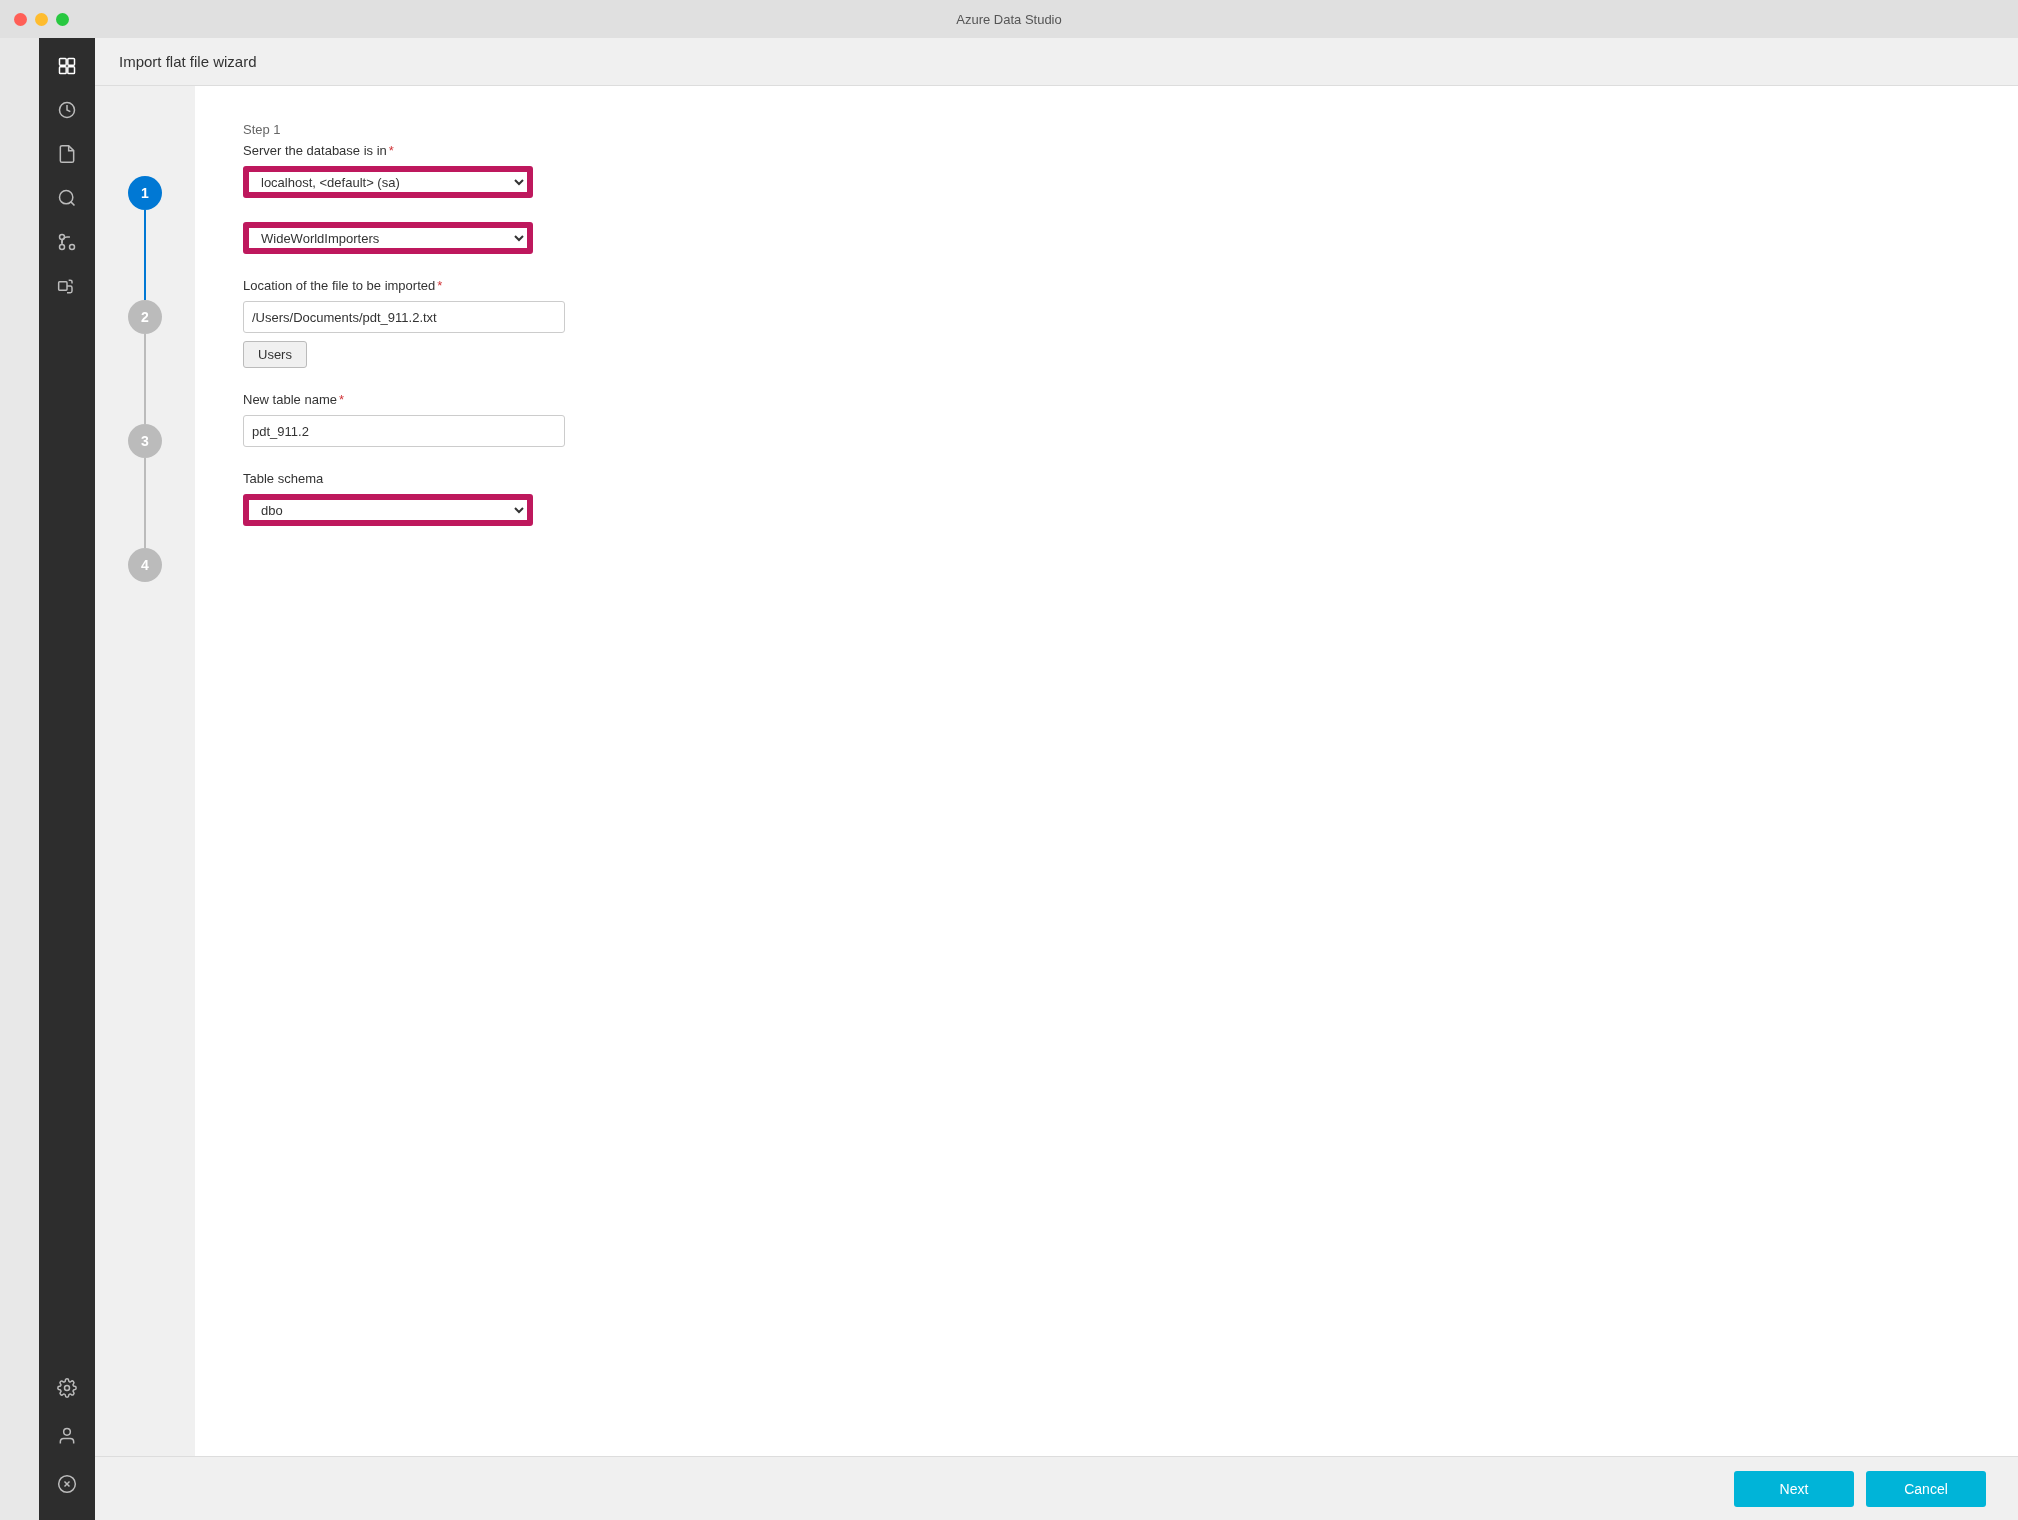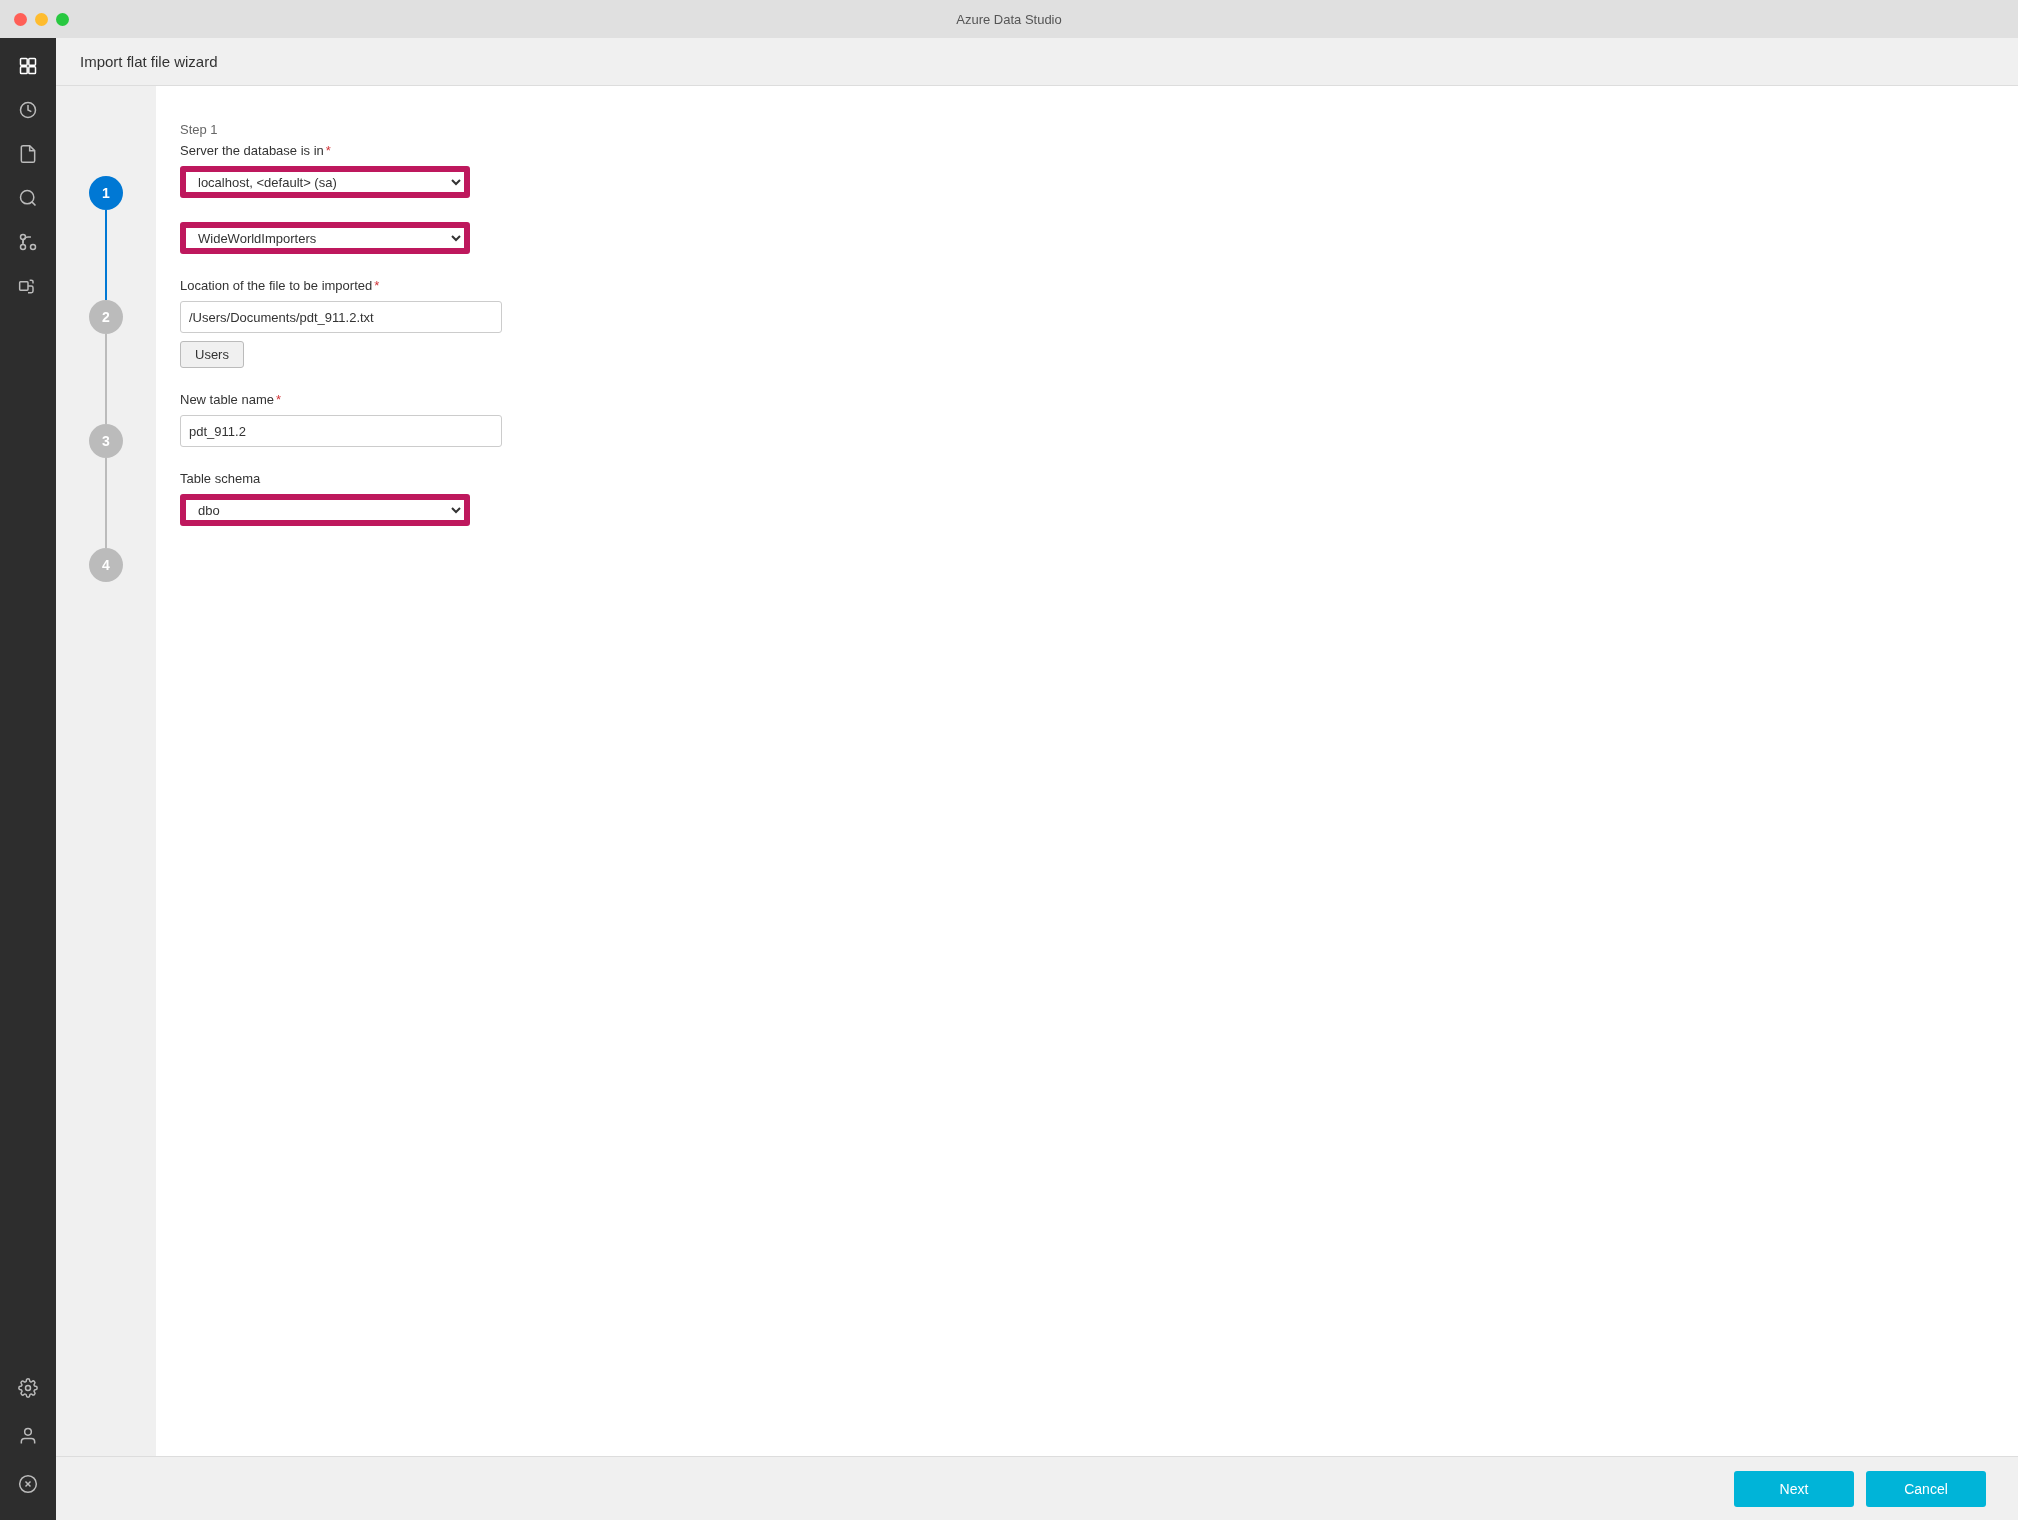--- a/index.html
+++ b/index.html
@@ -40,20 +40,21 @@
     }
     .tl-red { background: #ff5f57; }
     .tl-yellow { background: #febc2e; }
     .tl-green { background: #28c840; }
 
     
     .app-body {
       display: flex;
       flex: 1;
       overflow: hidden;
+      margin-left: 39px;
     }
 
     
     .sidebar {
       width: 56px;
       background: #2d2d2d;
       display: flex;
       flex-direction: column;
       align-items: center;
       padding-top: 8px;
@@ -154,21 +155,21 @@
       background: #0078d4;
     }
     .step-line.inactive {
       background: #bbb;
     }
 
     
     .wizard-content {
       flex: 1;
       background: white;
-      padding: 36px 24px;
+      padding: 36px 48px;
       overflow-y: auto;
     }
     .step-label {
       font-size: 13px;
       color: #666;
       margin-bottom: 6px;
     }
     .step-title {
       font-size: 24px;
       color: #222;

